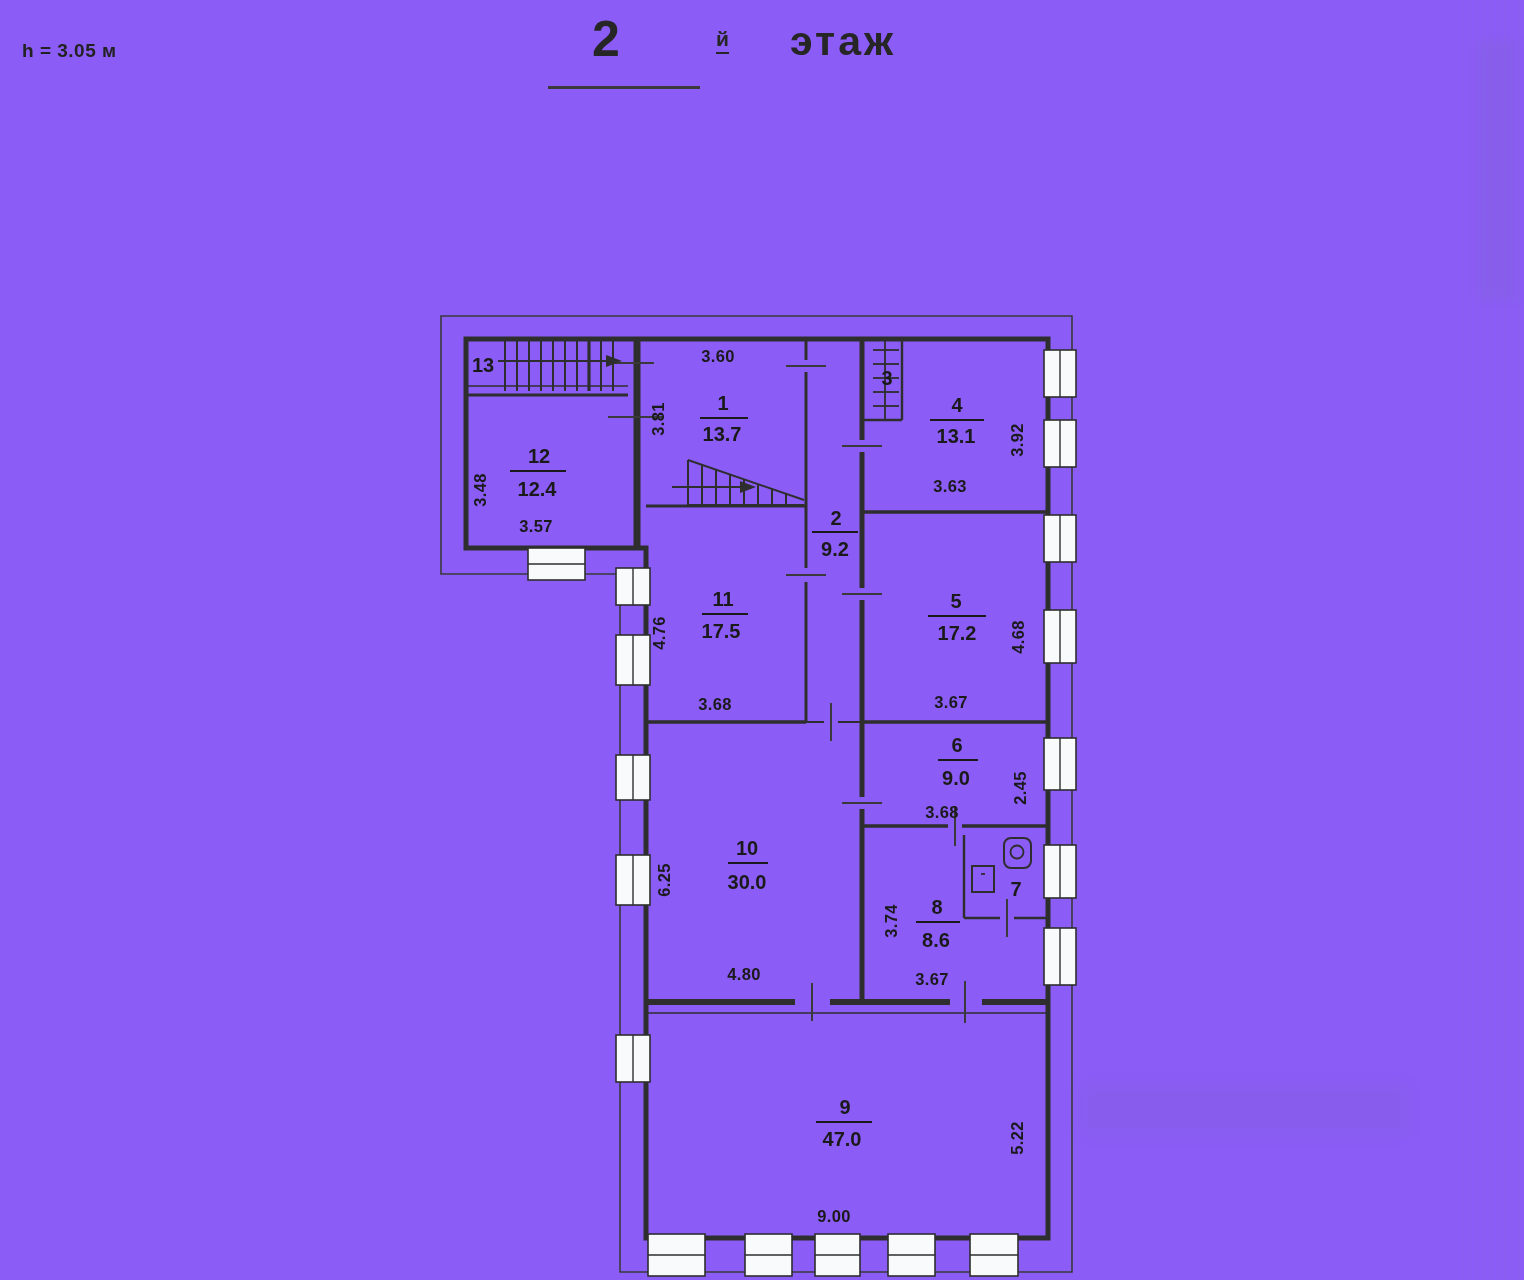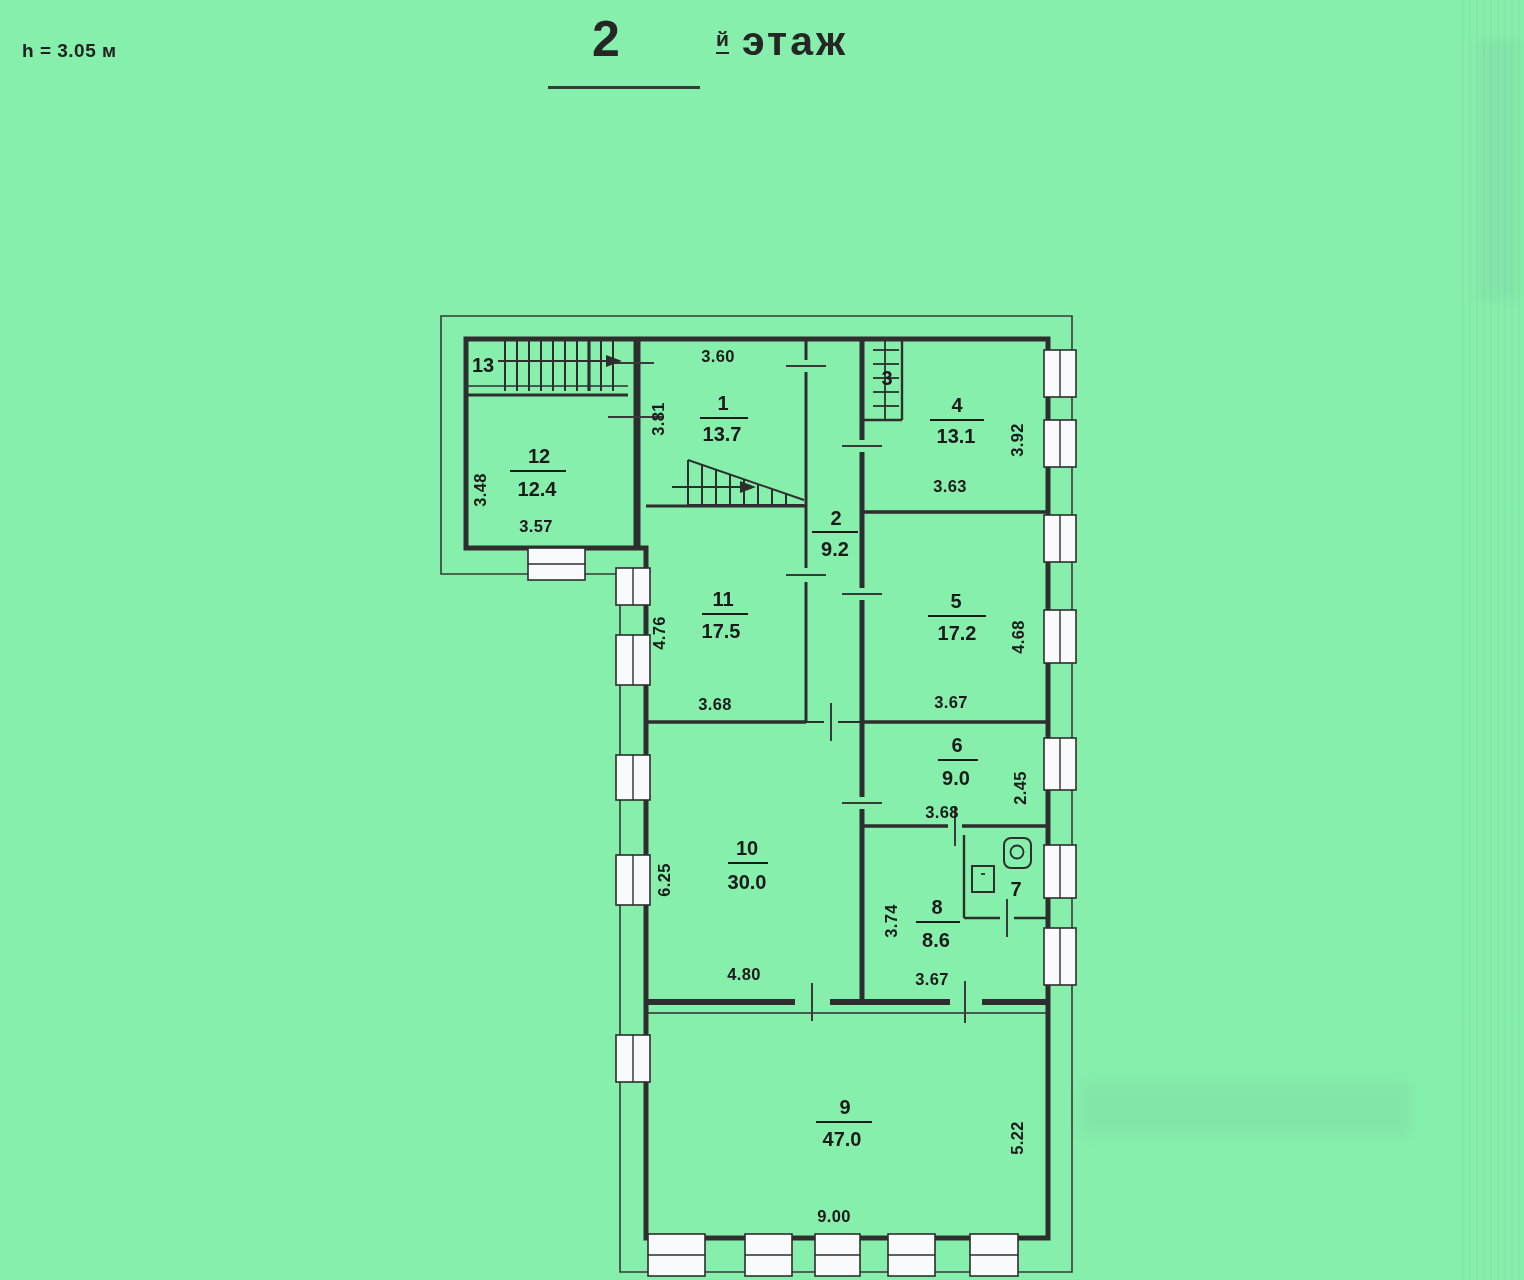--- a/index.html
+++ b/index.html
@@ -1,24 +1,24 @@
 <!DOCTYPE html>
 <html><head>
 <meta charset="utf-8">
 <style>
   html,body{margin:0;padding:0;background:#e7eaef;}
-  .page{position:relative;width:1524px;height:1280px;background:#86efac;overflow:hidden;
+  .page{position:relative;width:1524px;height:1280px;background:#8b5cf6;overflow:hidden;
         font-family:"Liberation Sans", sans-serif;}
   .plan-svg{position:absolute;left:0;top:0;}
   
   .height-note{position:absolute;left:22px;top:40px;font-size:19px;font-weight:700;color:#222;letter-spacing:.5px;}
   .title-number{position:absolute;left:592px;top:10px;font-size:50px;font-weight:700;color:#262626;}
   .title-underline{position:absolute;left:548px;top:86px;width:152px;height:3px;background:#3a3a3a;}
   .title-suffix{position:absolute;left:716px;top:27px;font-size:21px;font-weight:700;color:#262626;border-bottom:2px solid #262626;padding-bottom:1px;}
-  .title-word{position:absolute;left:742px;top:18px;font-size:41px;font-weight:700;color:#262626;letter-spacing:3px;}
+  .title-word{position:absolute;left:790px;top:18px;font-size:41px;font-weight:700;color:#262626;letter-spacing:3px;}
   
   .streaks-right{position:absolute;left:1462px;top:0;width:62px;height:1280px;opacity:.55;
     background:repeating-linear-gradient(90deg, rgba(125,135,155,.12) 0 2px, rgba(0,0,0,0) 2px 7px);}
   .smudge{position:absolute;left:1080px;top:1082px;width:330px;height:54px;background:rgba(100,110,135,.07);filter:blur(6px);border-radius:8px;}
   .smudge2{position:absolute;left:1478px;top:40px;width:40px;height:260px;background:rgba(100,110,135,.08);filter:blur(5px);}
   
   text{fill:#1a1a1a;font-family:"Liberation Sans",sans-serif;font-weight:700;}
   .num{font-size:20px;}
   .area{font-size:20px;}
   .dim{font-size:16.5px;letter-spacing:.4px;}

